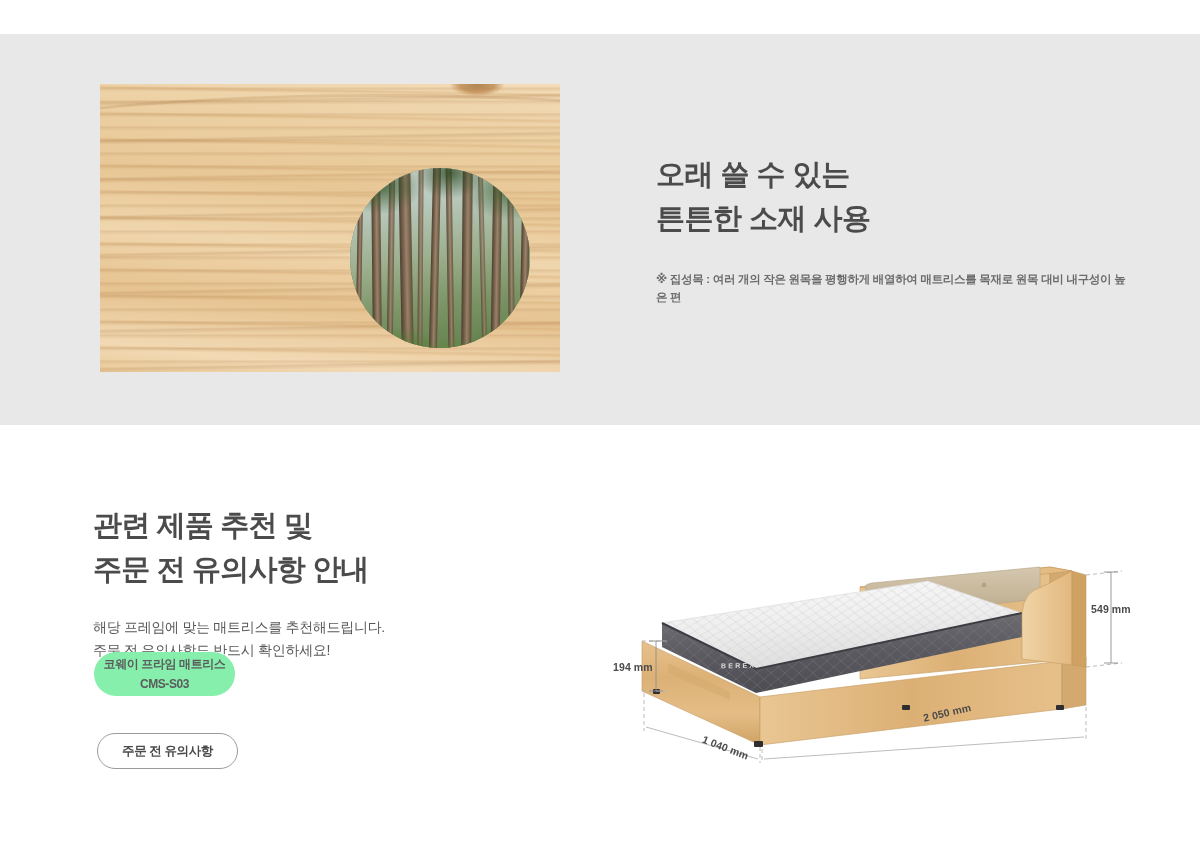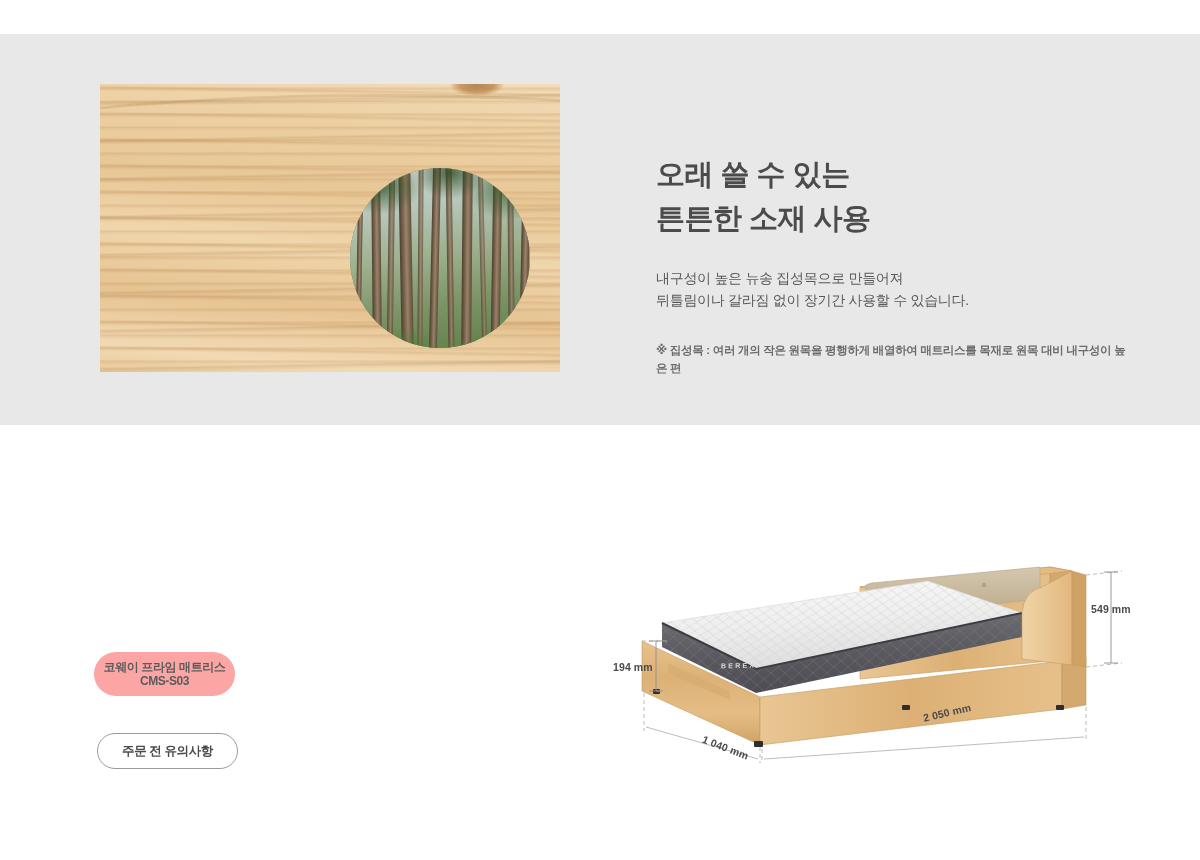--- a/index.html
+++ b/index.html
@@ -225,26 +225,26 @@
     white-space: pre-line;
   }
 
   .pill-filled {
     position: absolute;
     left: 94px;
     top: 227px;   
     width: 141px;
     height: 44px;
     border-radius: 22px;
-    background: #fca5a5;
+    background: #86efac;
     border: none;
     color: #5b5b5d;
     font-family: inherit;
     font-size: 12px;
-    line-height: 14px;
+    line-height: 20px;
     font-weight: 600;
     letter-spacing: -0.4px;
     display: flex;
     flex-direction: column;
     align-items: center;
     justify-content: center;
     cursor: pointer;
     white-space: pre-line;
     text-align: center;
   }
@@ -335,28 +335,32 @@
             <span class="trunk t12"></span>
         </div>
         <div class="forest-canopy"></div>
         <div class="forest-undergrowth"></div>
       </div>
     </figure>
 
     <div class="material-copy">
       <h2 class="headline">오래 쓸 수 있는
 튼튼한 소재 사용</h2>
-      <p class="subcopy">내구성이 높은 뉴송 집성목으로 만들어져
-뒤틀림이나 갈라짐 없이 장기간 사용할 수 있습니다.</p>
       <p class="footnote">※ 집성목 : 여러 개의 작은 원목을 평행하게 배열하여 매트리스를 목재로 원목 대비 내구성이 높은 편</p>
     </div>
   </section>
 
   <section class="section-related">
 
+    <div class="related-copy">
+      <h2 class="headline-2">관련 제품 추천 및
+주문 전 유의사항 안내</h2>
+      <p class="subcopy-2">해당 프레임에 맞는 매트리스를 추천해드립니다.
+주문 전 유의사항도 반드시 확인하세요!</p>
+    </div>
 
     <button class="pill-filled">코웨이 프라임 매트리스
 CMS-S03</button>
 
     <button class="pill-outline">주문 전 유의사항</button>
 
     <figure class="bed-figure">
       <svg class="bed-svg" viewBox="0 0 560 230">
         <defs>
           <linearGradient id="woodFront" x1="0" y1="0" x2="0" y2="1">

